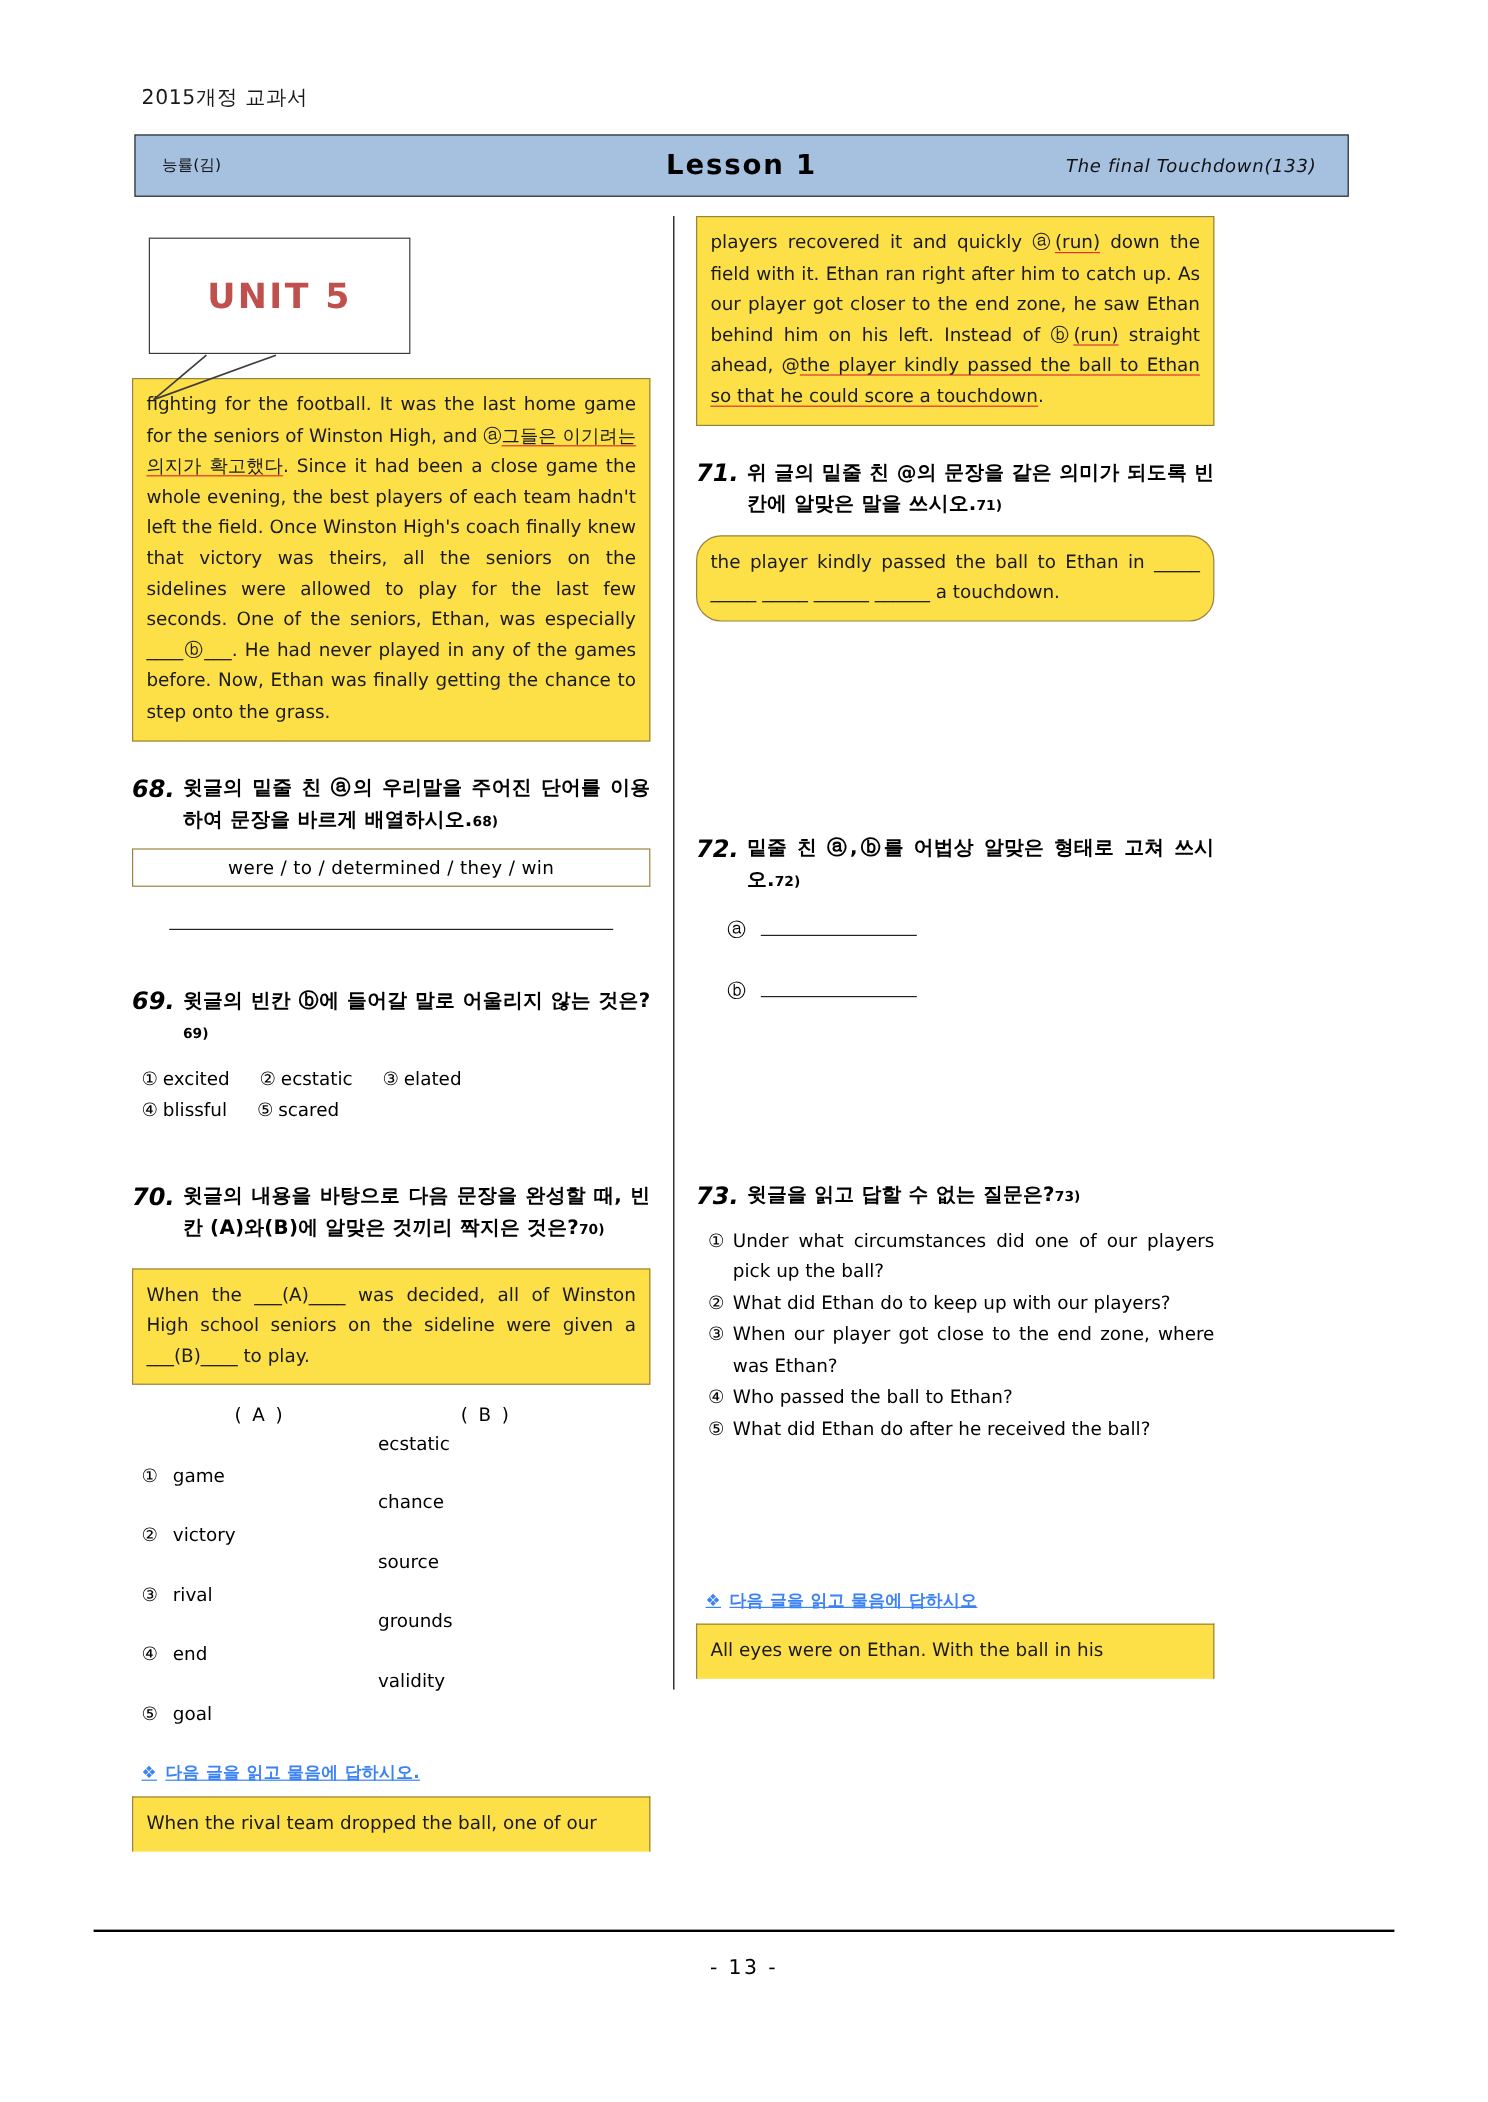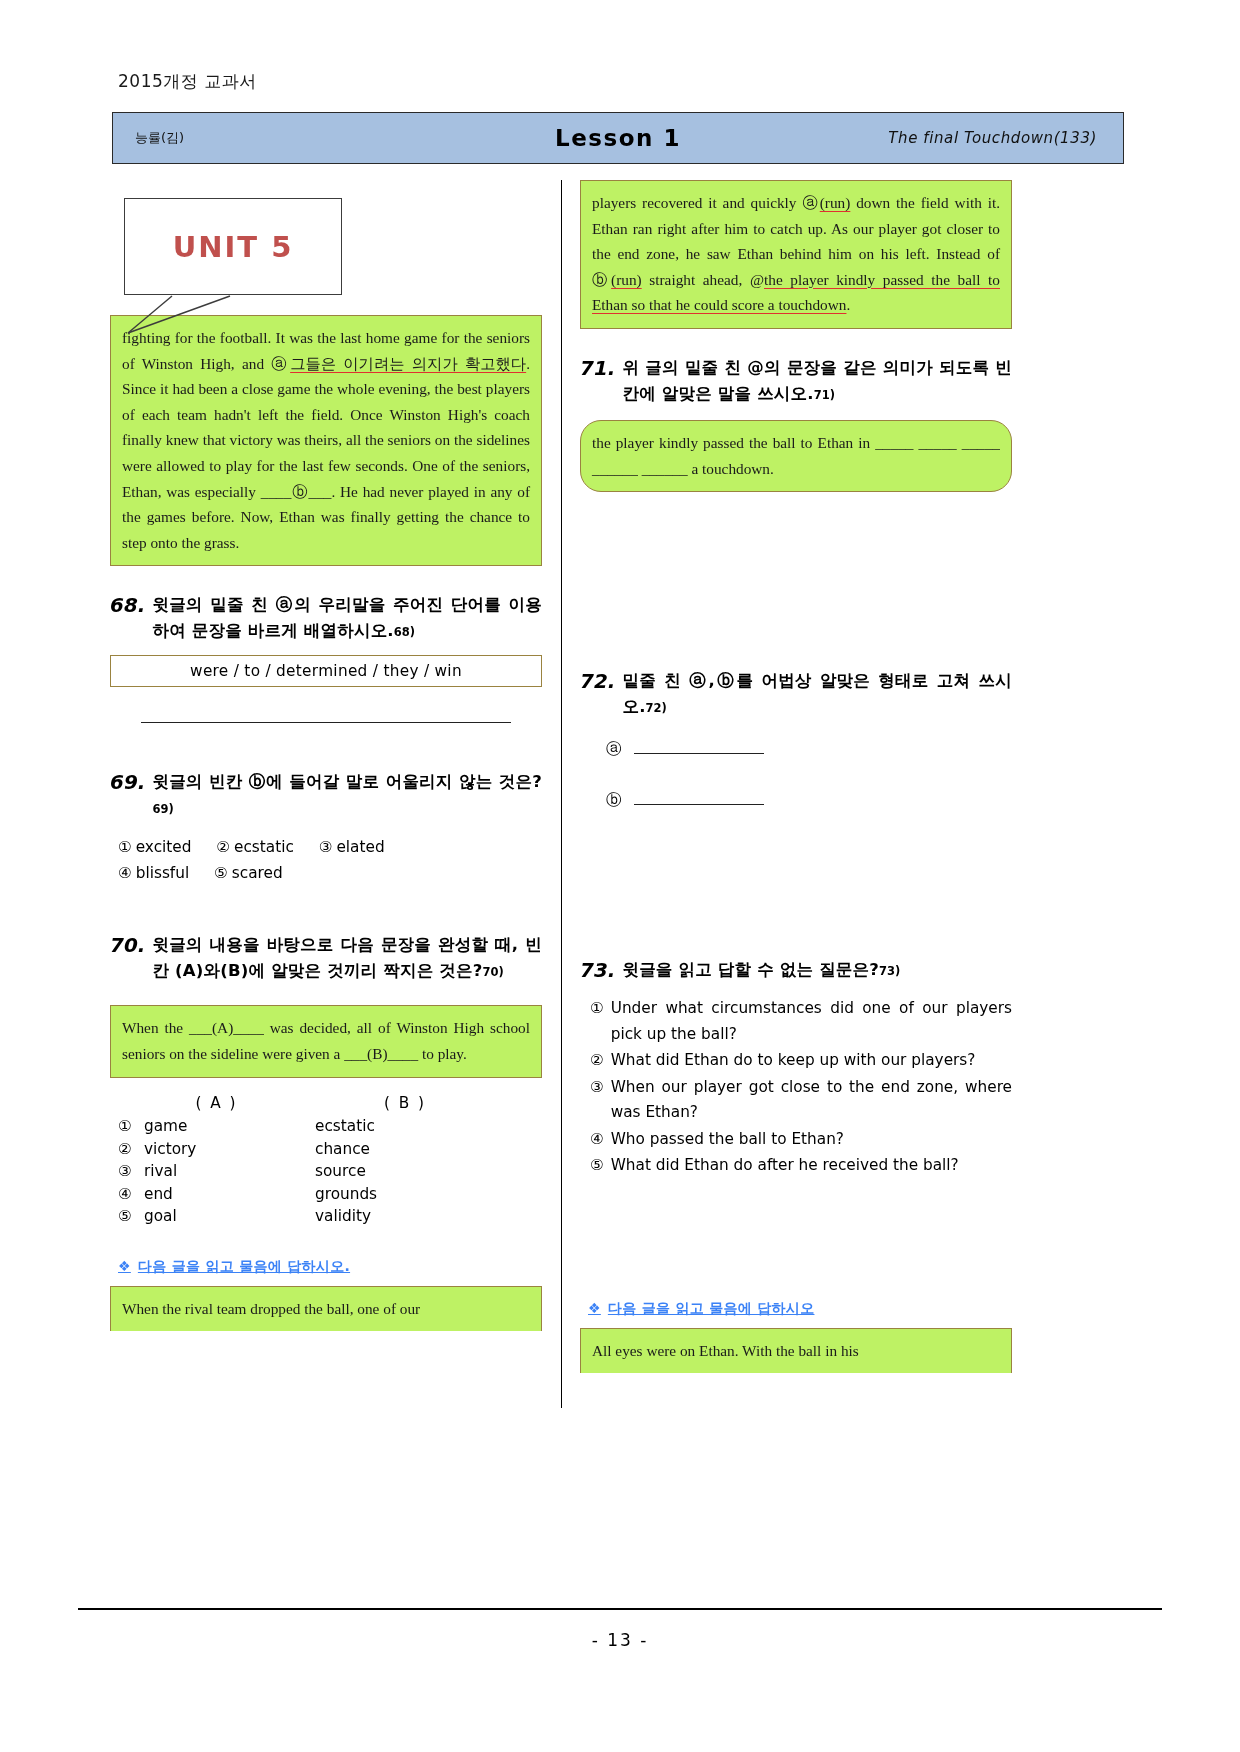--- a/index.html
+++ b/index.html
@@ -119,22 +119,21 @@
   
   .passage {
     border: 1.6px solid #9a8340;
     box-sizing: border-box;
     padding: 9px 11px 10px 11px;
     font-size: 15.3px;
     line-height: 25.6px;
     text-align: justify;
     text-justify: inter-word;
     color: #1a1a1a;
-    background: #bef264;
-    font-family: Liberation Serif, serif;
+    background: #fde047;
   }
   .passage.no-bottom { border-bottom: none; }
 
   .ko-underline {
     text-decoration: underline;
     text-decoration-color: #e03030;
     text-underline-offset: 3px;
   }
   .red-underline {
     text-decoration: underline;
@@ -233,21 +232,21 @@
     line-height: 22.5px;
     padding-left: 8px;
   }
   .ab-head {
     display: flex;
     margin-bottom: 1px;
   }
   .ab-head .hA { width: 197px; text-align: center; letter-spacing: 2px; }
   .ab-head .hB { width: 180px; text-align: center; letter-spacing: 2px; }
   .ab-row { display: flex; }
-  .ab-row .cA { width: 197px; }
+  .ab-row .cA { width: 197px; margin-top: 27px; }
   .ab-row .cB { width: 180px; }
   .ab-row .num { display: inline-block; width: 26px; }
 
   
   .blank-rows { margin-top: 18px; padding-left: 26px; font-size: 15.5px; }
   .blank-row { margin-bottom: 30px; display: flex; align-items: baseline; }
   .blank-row .lbl { margin-right: 12px; }
   .blank-row .ln {
     display: inline-block;
     width: 130px;

